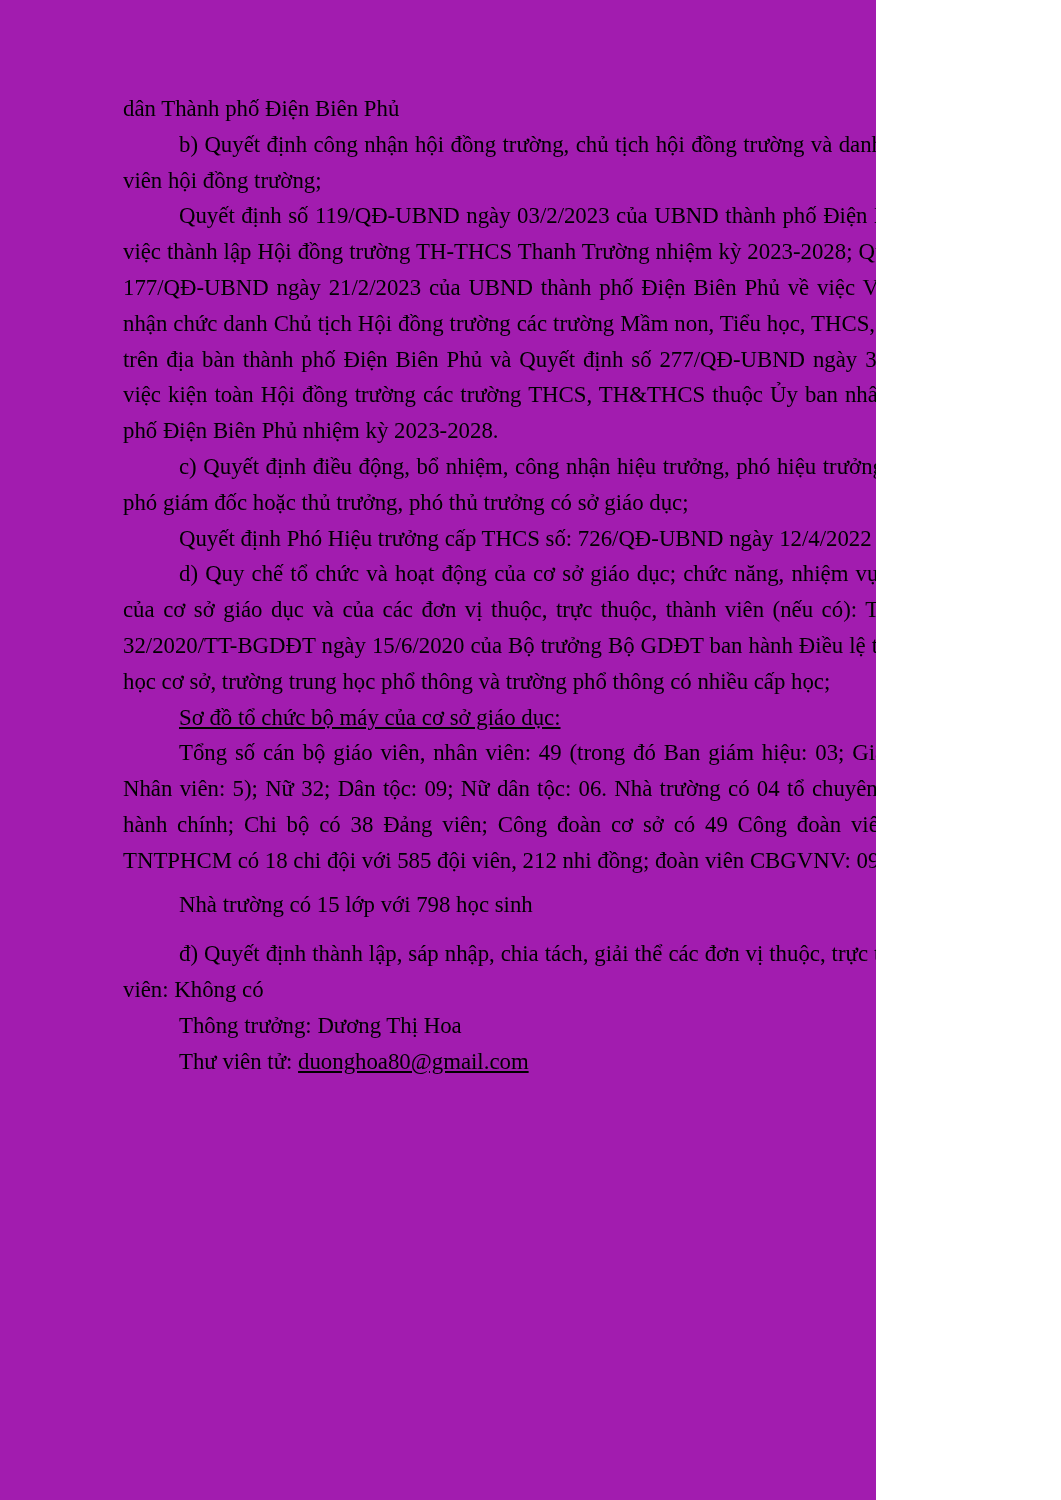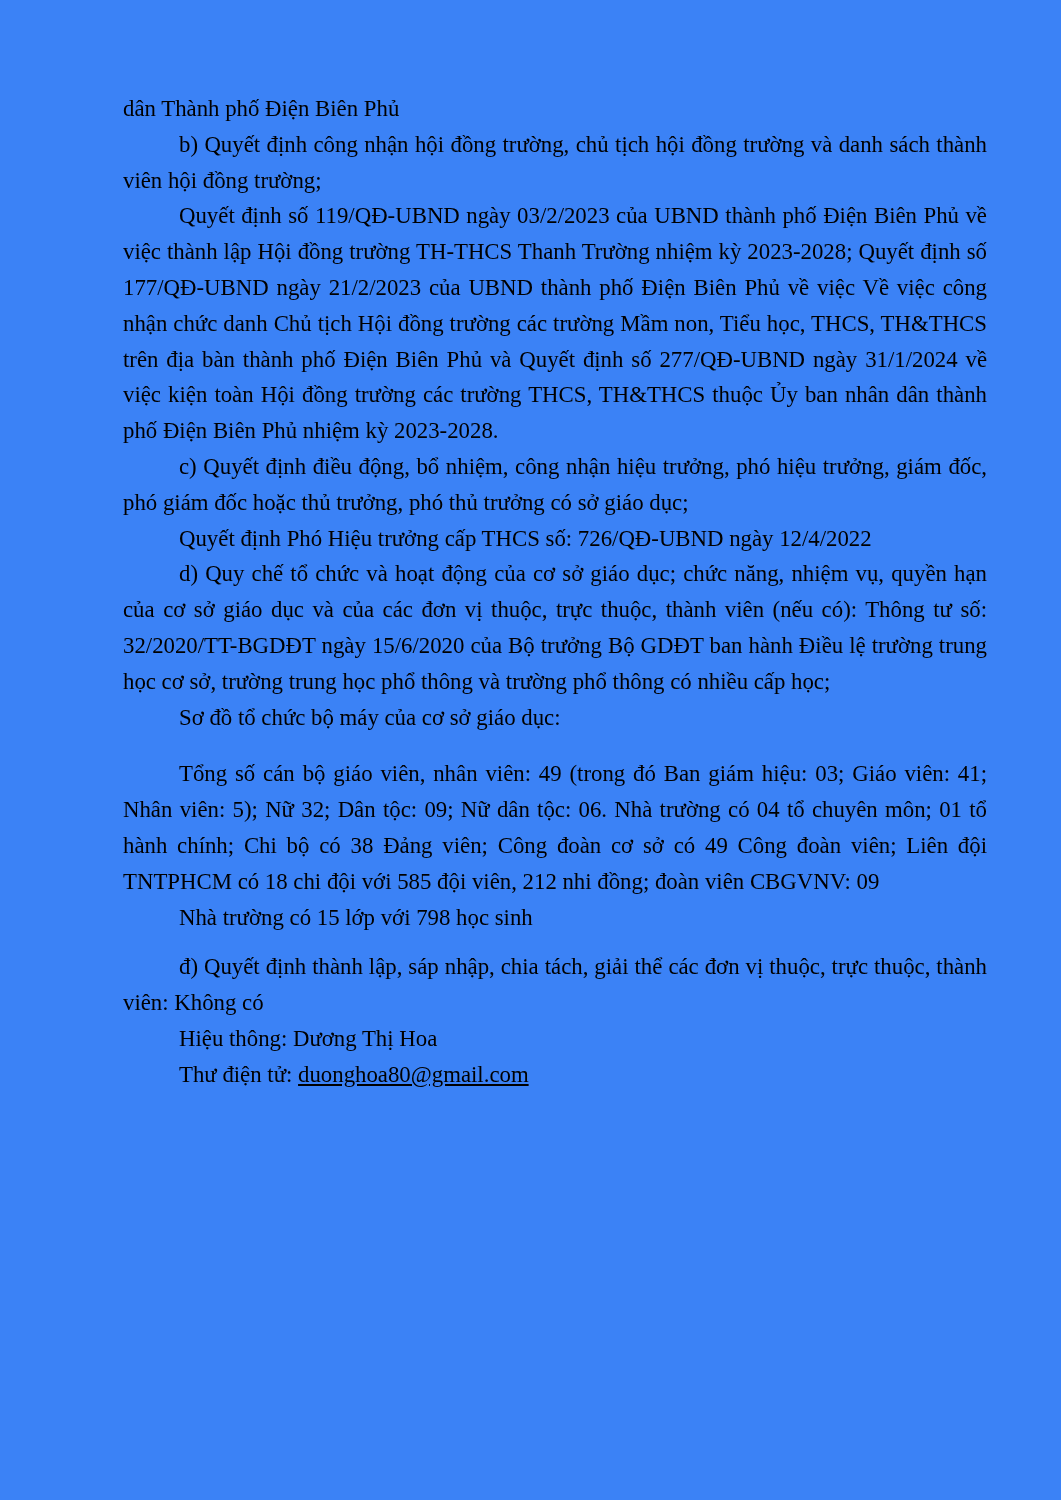--- a/index.html
+++ b/index.html
@@ -2,23 +2,23 @@
 <html lang="vi"><head>
 <meta charset="utf-8">
 <style>
   html, body {
     margin: 0;
     padding: 0;
     background: #ffffff;
   }
   .page {
     position: relative;
-    width: 1061px;
+    width: 876px;
     height: 1500px;
-    background: #3b82f6;
+    background: #a21caf;
     overflow: hidden;
     font-family: "Liberation Serif", "DejaVu Serif", serif;
     color: #000000;
   }
   .content {
     position: absolute;
     left: 123px;
     top: 91px;
     width: 864px;
     font-size: 22.8px;
@@ -30,24 +30,25 @@
     text-align: justify;
     text-indent: 56px;
   }
   p.no-indent {
     text-indent: 0;
   }
   p.left-align {
     text-align: left;
   }
   p.gap-large {
-    margin-bottom: 21px;
+    text-decoration: underline;
   }
   p.gap-small {
     margin-bottom: 14px;
+    margin-top: 8px;
   }
   a.email-link {
     color: #000000;
     text-decoration: underline;
     cursor: pointer;
   }
 </style>
 </head>
 <body>
 
@@ -70,19 +71,19 @@
 
     <p class="para left-align gap-large">Sơ đồ tổ chức bộ máy của cơ sở giáo dục:</p>
 
     <p class="para">Tổng số cán bộ giáo viên, nhân viên: 49 (trong đó Ban giám hiệu: 03; Giáo viên: 41; Nhân viên: 5); Nữ 32; Dân tộc: 09; Nữ dân tộc: 06. Nhà trường có 04 tổ chuyên môn; 01 tổ hành chính; Chi bộ có 38 Đảng viên; Công đoàn cơ sở có 49 Công đoàn viên; Liên đội TNTPHCM có 18 chi đội với 585 đội viên, 212 nhi đồng; đoàn viên CBGVNV: 09</p>
 
     <p class="para left-align gap-small">Nhà trường có 15 lớp với 798 học sinh</p>
 
     <p class="para">đ) Quyết định thành lập, sáp nhập, chia tách, giải thể các đơn vị thuộc, trực thuộc, thành viên: Không có</p>
 
 
-    <p class="para left-align">Hiệu thông: Dương Thị Hoa</p>
+    <p class="para left-align">Thông trưởng: Dương Thị Hoa</p>
 
 
-    <p class="para left-align"><span>Thư điện tử: </span><a class="email-link">duonghoa80@gmail.com</a></p>
+    <p class="para left-align"><span>Thư viên tử: </span><a class="email-link">duonghoa80@gmail.com</a></p>
 
   </div>
 </div>
 
 </body></html>

